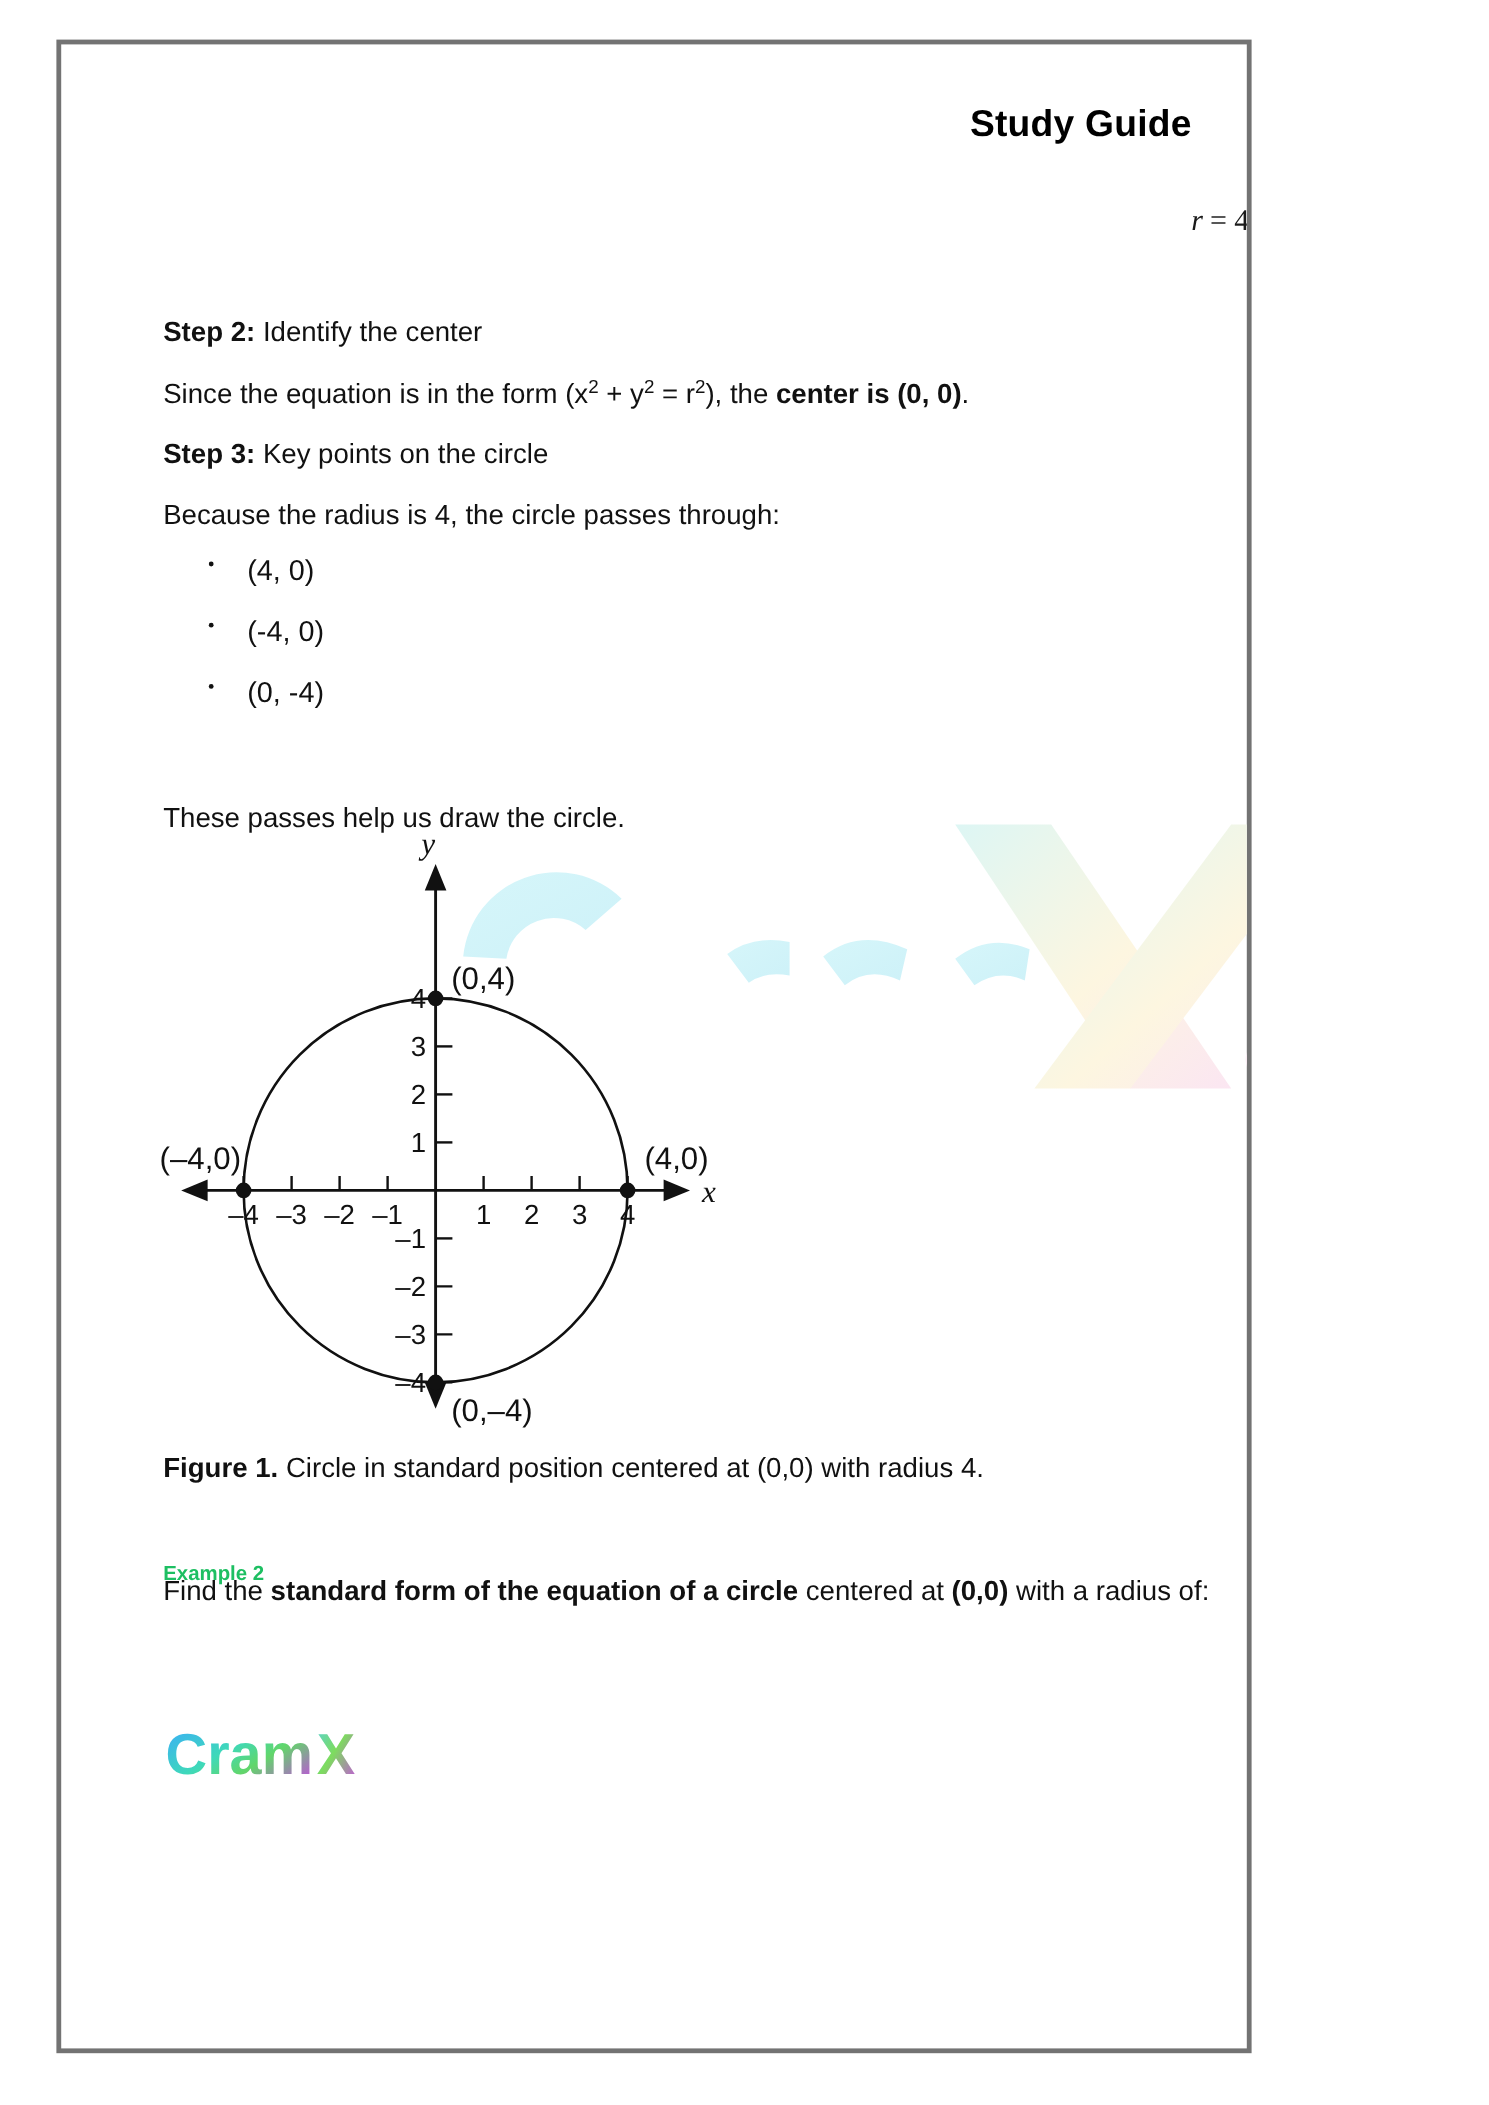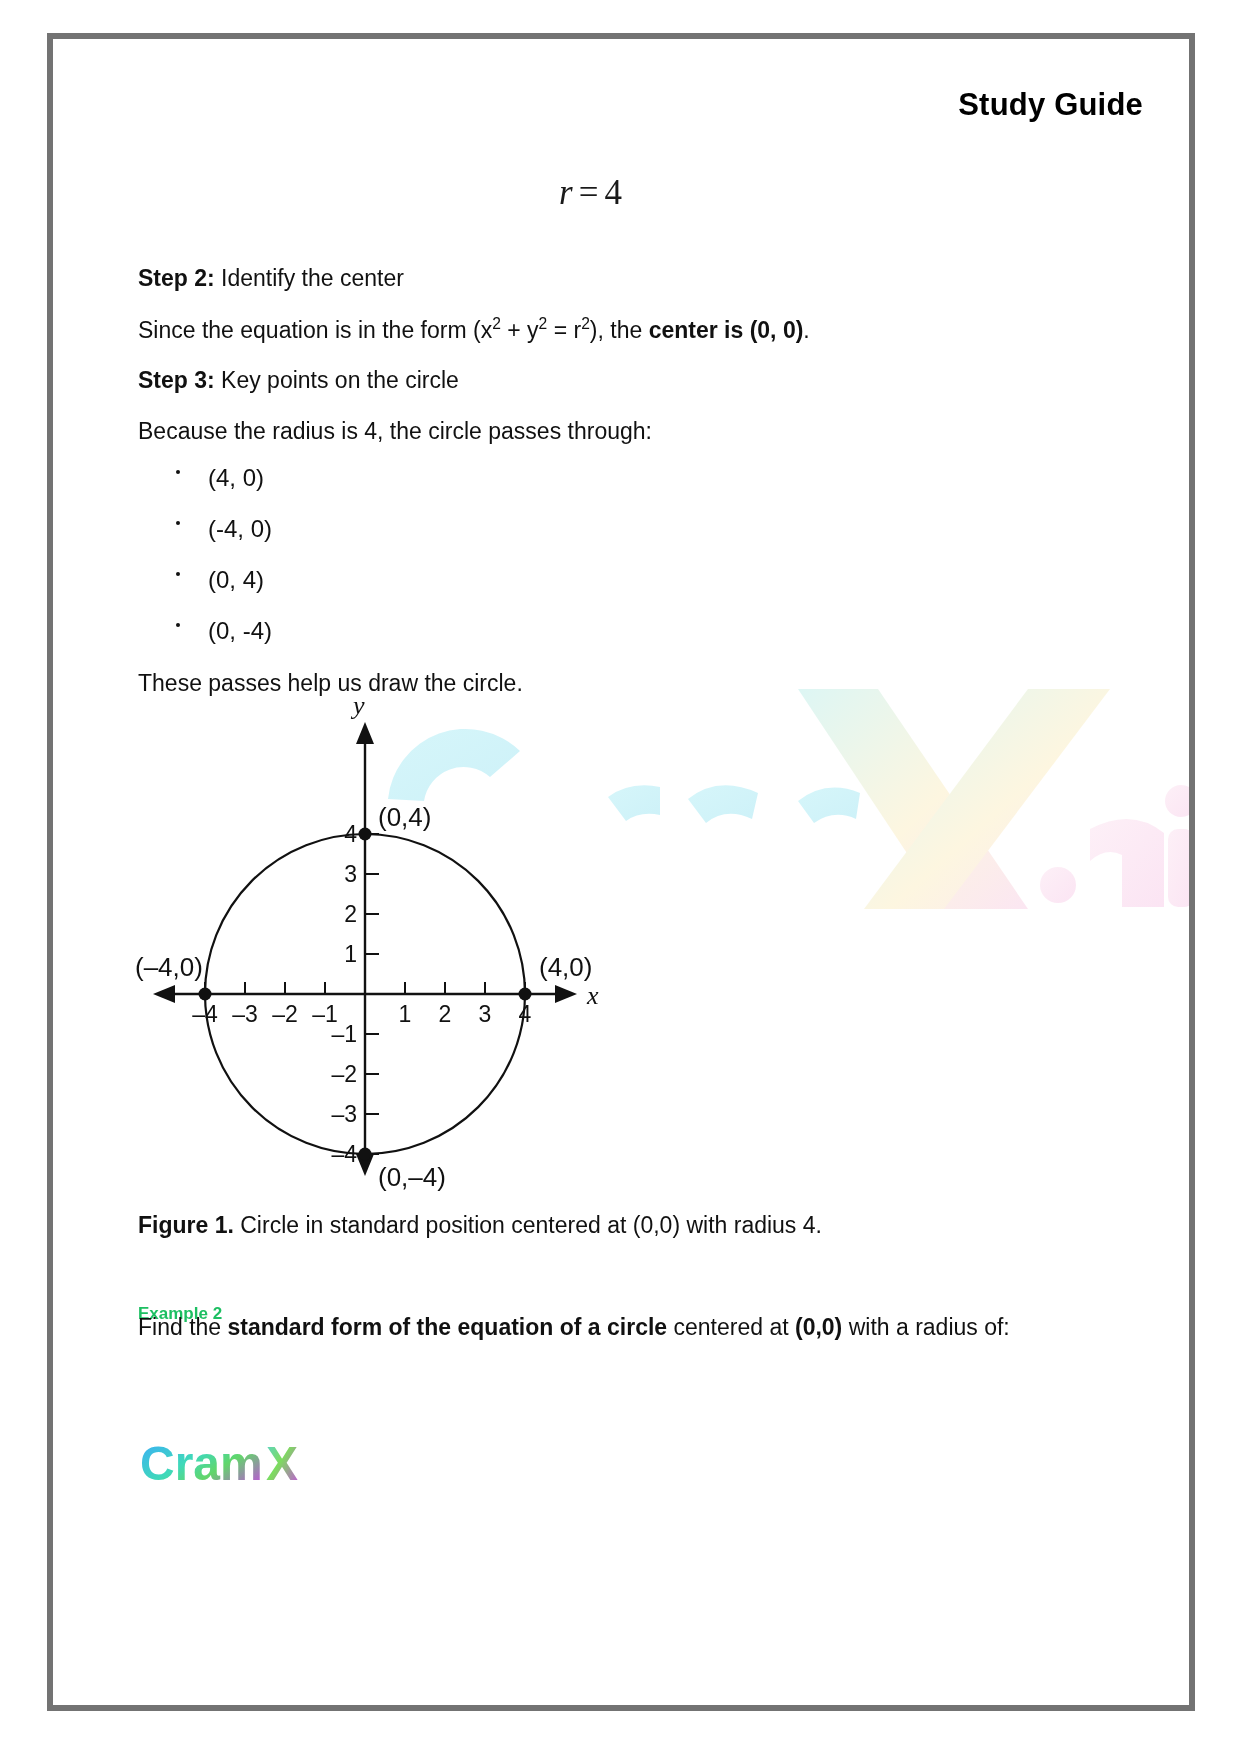--- a/index.html
+++ b/index.html
@@ -14,24 +14,24 @@
     color: #000000;
     position: relative;
     overflow: hidden;
   }
 
   
   .page {
     position: absolute;
     left: 47px;
     top: 33px;
-    width: 1148px;
+    width: 996px;
     height: 1678px;
     background: #ffffff;
-    border: 6px solid #737373;
+    border: 4px solid #737373;
     box-sizing: border-box;
     overflow: hidden;
   }
 
   .content {
     position: absolute;
     left: 85px;
     top: 0;
     width: 905px;
   }
@@ -45,23 +45,23 @@
     font-weight: bold;
     letter-spacing: 0.2px;
   }
 
   
   .display-math {
     position: absolute;
     left: 0;
     top: 134px;
     width: 905px;
-    text-align: center;
+    text-align: right;
     font-family: "Liberation Serif", serif;
-    font-size: 35px;
+    font-size: 25px;
     color: #1a1a1a;
   }
   .display-math .mvar {
     font-style: italic;
   }
   .display-math .meq {
     font-style: normal;
     margin: 0 6px;
   }
 
@@ -185,24 +185,20 @@
     <div class="para p-because">Because the radius is 4, the circle passes through:</div>
 
     <div class="bullets">
       <div class="bullet-row">
         <span class="bullet-dot"></span>
         <span class="bullet-text">(4, 0)</span>
       </div>
       <div class="bullet-row">
         <span class="bullet-dot"></span>
         <span class="bullet-text">(-4, 0)</span>
-      </div>
-      <div class="bullet-row">
-        <span class="bullet-dot"></span>
-        <span class="bullet-text">(0, 4)</span>
       </div>
       <div class="bullet-row">
         <span class="bullet-dot"></span>
         <span class="bullet-text">(0, -4)</span>
       </div>
     </div>
 
     <div class="para p-these">These passes help us draw the circle.</div>
 
     <svg class="watermark" viewBox="0 0 960 260">

